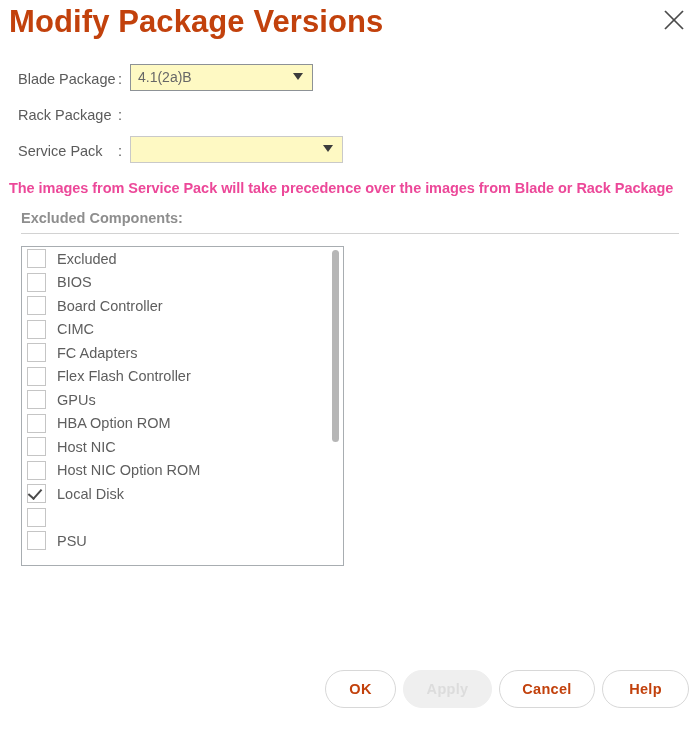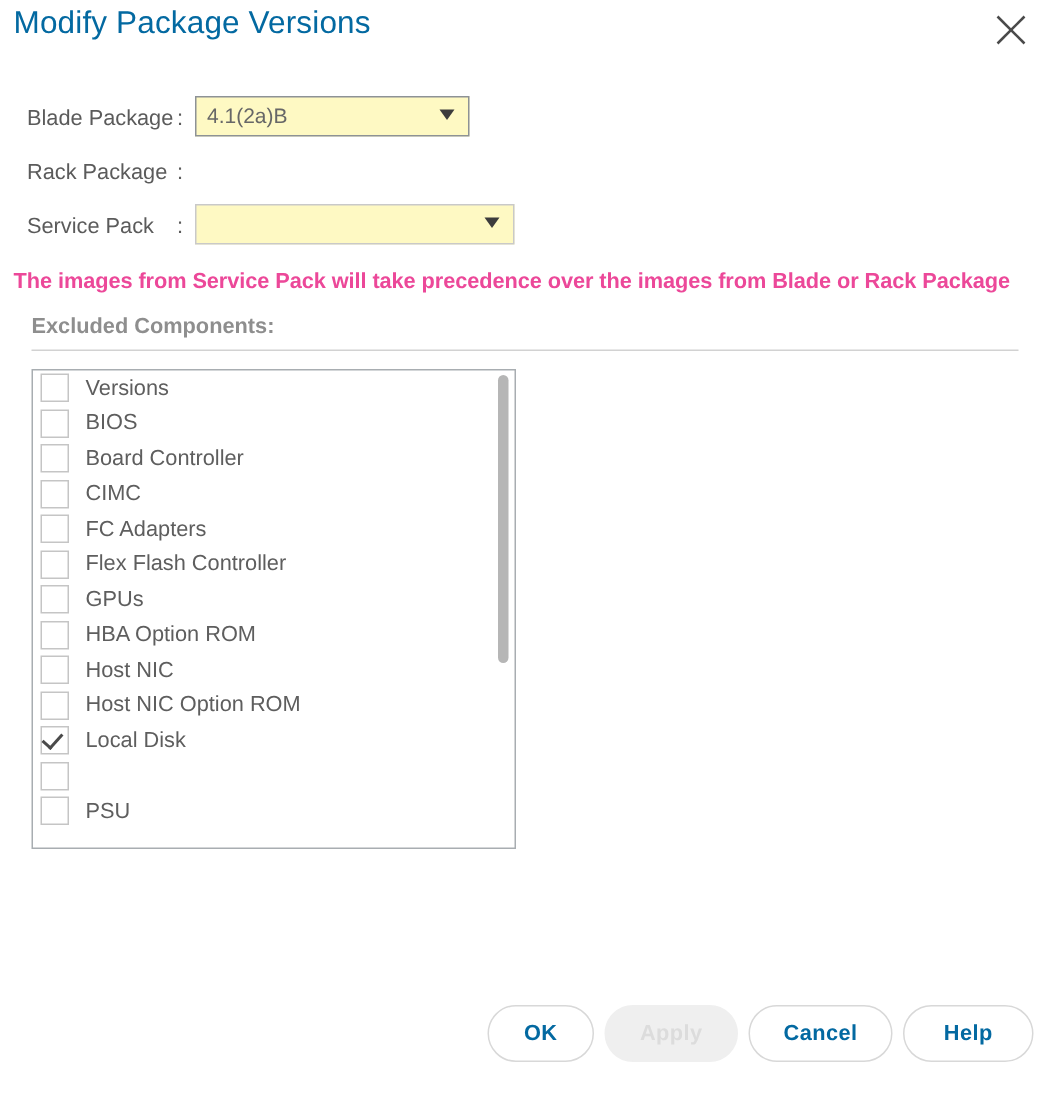--- a/index.html
+++ b/index.html
@@ -21,23 +21,23 @@
     position: absolute;
     left: 0;
     top: 0;
     width: 699px;
     height: 56px;
   }
   .dialog-title {
     position: absolute;
     left: 9px;
     top: 4px;
-    font-size: 21px;
-    font-weight: 400;
-    color: #0369a1;
+    font-size: 31px;
+    font-weight: 700;
+    color: #c2410c;
     letter-spacing: 0.1px;
     white-space: nowrap;
   }
   .close-button {
     position: absolute;
     right: 10px;
     top: 5px;
     width: 30px;
     height: 30px;
     cursor: pointer;
@@ -219,21 +219,21 @@
     width: 699px;
     height: 40px;
   }
   .btn {
     position: absolute;
     top: 0;
     height: 38px;
     border-radius: 19px;
     border: 1px solid #d8d8d8;
     background: #ffffff;
-    color: #0369a1;
+    color: #c2410c;
     font-size: 14.5px;
     font-weight: bold;
     display: flex;
     align-items: center;
     justify-content: center;
     box-sizing: border-box;
     cursor: pointer;
     letter-spacing: 0.3px;
     font-family: "Liberation Sans", sans-serif;
     padding: 0;
@@ -289,21 +289,21 @@
 
 <div class="notice-text">The images from Service Pack will take precedence over the images from Blade or Rack Package</div>
 
 <div class="section-label">Excluded Components:</div>
 <div class="section-rule"></div>
 
 <div class="list-box">
   <div class="list-inner" id="list-inner">
       <div class="list-item">
         <div class="checkbox"></div>
-        <span class="item-label">Versions</span>
+        <span class="item-label">Excluded</span>
       </div>
       <div class="list-item">
         <div class="checkbox"></div>
         <span class="item-label">BIOS</span>
       </div>
       <div class="list-item">
         <div class="checkbox"></div>
         <span class="item-label">Board Controller</span>
       </div>
       <div class="list-item">

